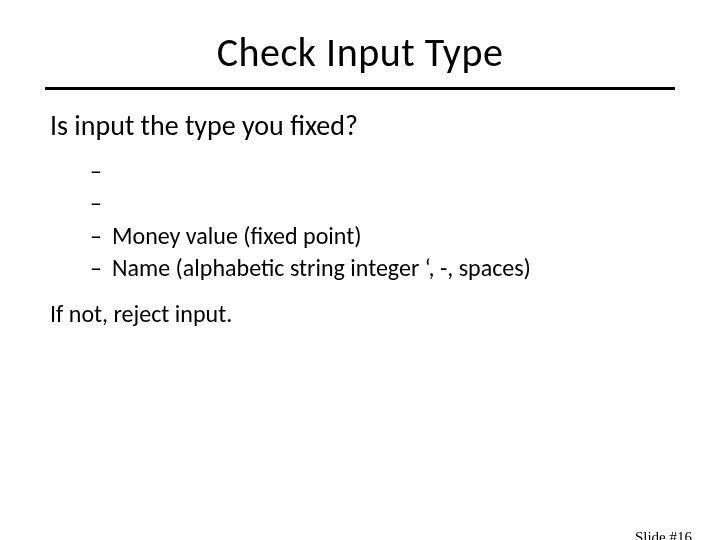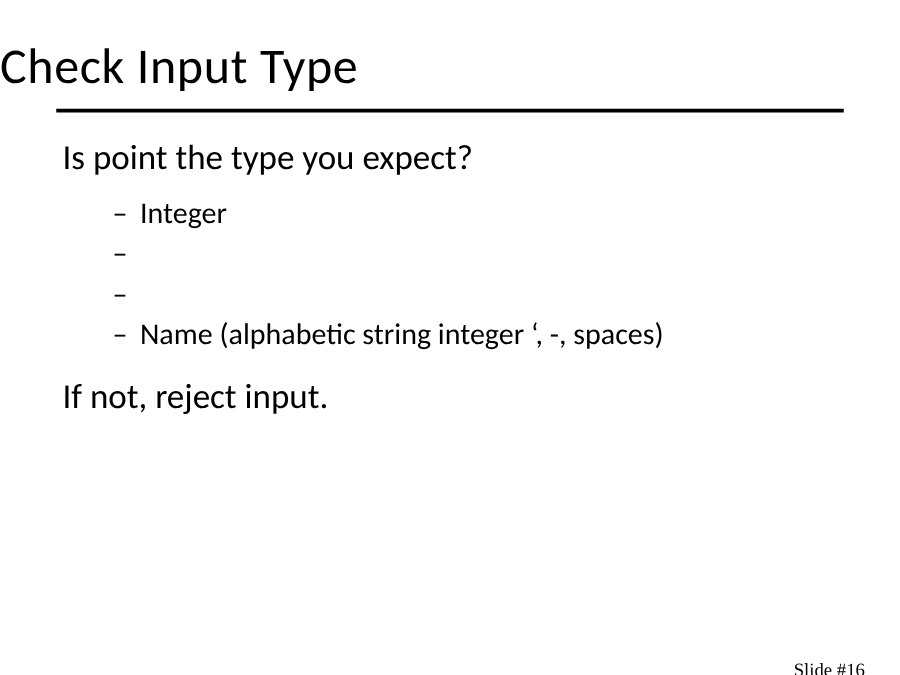--- a/index.html
+++ b/index.html
@@ -13,20 +13,21 @@
     position: relative;
     overflow: hidden;
   }
   .slide {
     width: 720px;
     height: 540px;
     position: relative;
     box-sizing: border-box;
   }
   .title {
+    text-align: center;
     font-size: 40px;
     font-weight: 400;
     margin-top: 28px;
     letter-spacing: 0.5px;
   }
   .rule {
     border: none;
     border-top: 3px solid #000;
     margin: 10px 45px 0 45px;
   }
@@ -44,52 +45,52 @@
   .item {
     font-size: 24px;
     line-height: 1.35;
     display: flex;
   }
   .dash {
     width: 22px;
     flex: 0 0 22px;
   }
   .closing {
-    font-size: 28px;
+    font-size: 24px;
     font-weight: 400;
     margin: 0;
   }
   .footer {
     position: absolute;
     right: 28px;
     bottom: 22px;
     font-family: "Times New Roman", Times, serif;
     font-size: 15px;
   }
 </style>
 </head>
 <body>
 <div class="slide">
 
   <div class="title">Check Input Type</div>
   <hr class="rule">
 
   <div class="body">
-    <p class="lead">Is point the type you expect?</p>
+    <p class="lead">Is input the type you fixed?</p>
 
     <div class="items">
       <div class="item">
         <span class="dash">–</span>
-        <span>Integer</span>
       </div>
       <div class="item">
         <span class="dash">–</span>
       </div>
       <div class="item">
         <span class="dash">–</span>
+        <span>Money value (fixed point)</span>
       </div>
       <div class="item">
         <span class="dash">–</span>
         <span>Name (alphabetic string integer ‘, -, spaces)</span>
       </div>
     </div>
 
     <p class="closing">If not, reject input.</p>
   </div>
 

